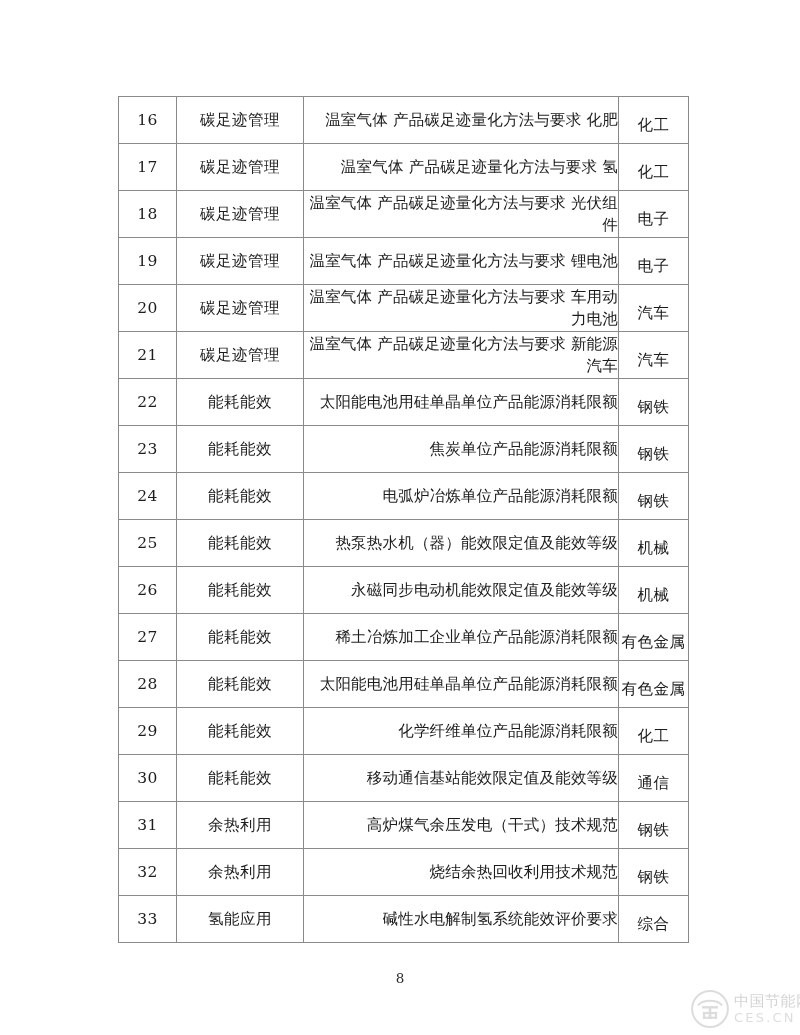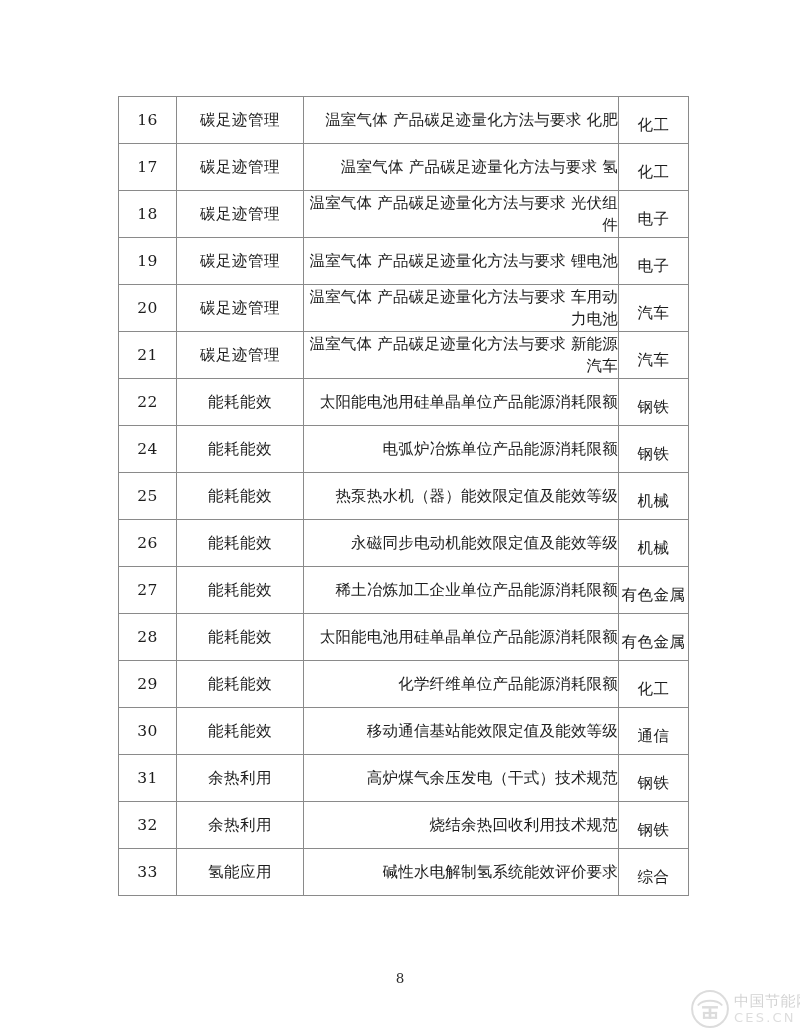--- a/index.html
+++ b/index.html
@@ -189,20 +189,28 @@
             <td class="cell-cat">碳足迹管理</td>
             <td class="cell-name">温室气体 产品碳足迹量化方法与要求 新能源汽车</td>
             <td class="cell-ind">
               <span class="ind-inner">汽车</span>
             </td>
           </tr>
           <tr>
             <td class="cell-no">22</td>
             <td class="cell-cat">能耗能效</td>
             <td class="cell-name">太阳能电池用硅单晶单位产品能源消耗限额</td>
+            <td class="cell-ind">
+              <span class="ind-inner">钢铁</span>
+            </td>
+          </tr>
+          <tr>
+            <td class="cell-no">23</td>
+            <td class="cell-cat">能耗能效</td>
+            <td class="cell-name">焦炭单位产品能源消耗限额</td>
             <td class="cell-ind">
               <span class="ind-inner">钢铁</span>
             </td>
           </tr>
           <tr>
             <td class="cell-no">24</td>
             <td class="cell-cat">能耗能效</td>
             <td class="cell-name">电弧炉冶炼单位产品能源消耗限额</td>
             <td class="cell-ind">
               <span class="ind-inner">钢铁</span>

